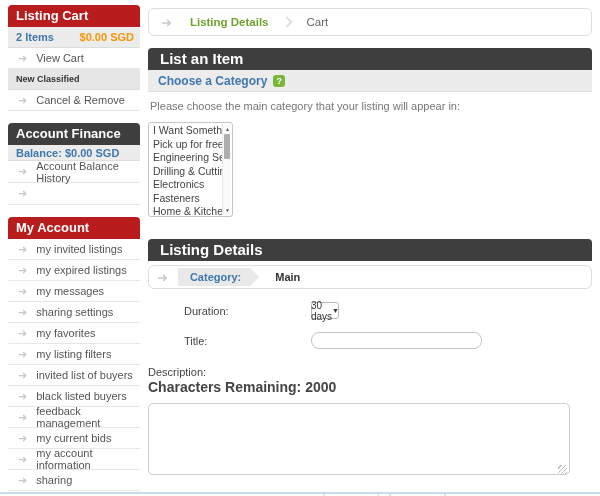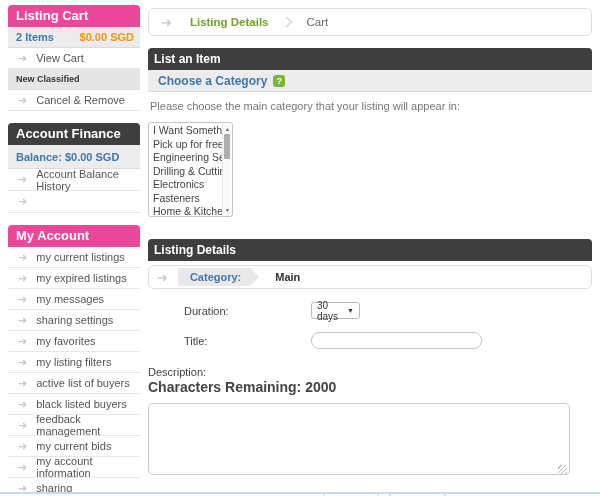--- a/index.html
+++ b/index.html
@@ -4,51 +4,51 @@
 <style>
   * { margin:0; padding:0; box-sizing:border-box; }
   html,body { width:600px; height:496px; overflow:hidden; background:#fff;
     font-family:"Liberation Sans", sans-serif; position:relative; }
 
   
   #sidebar { position:absolute; left:8px; top:5px; width:132px; }
   .side-section { margin-bottom:12px; background:#fff; }
   .side-header { height:22px; line-height:22px; padding-left:8px; color:#fff;
     font-weight:bold; font-size:13px; border-radius:4px 4px 0 0; }
-  .hdr-cyan { background:#ec4899; }
+  .hdr-cyan { background:#b91c1c; }
   .hdr-dark { background:#3e3e3e; }
   .cart-summary { height:21px; background:#ececec; border-bottom:1px solid #ddd;
     display:flex; align-items:center; justify-content:space-between; padding:0 6px 0 8px; }
   .cart-count { color:#4077ad; font-weight:bold; font-size:11px; }
   .cart-total { color:#f89406; font-weight:bold; font-size:11px; }
   .side-link { height:21px; display:flex; align-items:center;
     padding-left:10px; border-bottom:1px solid #e7e7e7; cursor:pointer; background:#fff; }
   .side-link .arrow { color:#c9c9c9; font-size:11px; margin-right:9px; line-height:1; }
   .side-link .lbl { font-size:11px; color:#555; }
   .progress-row { height:21px; background:#e6e6e6; border-bottom:1px solid #ddd;
     display:flex; align-items:center; padding-left:8px; }
   .progress-row .p1 { color:#4077ad; font-weight:bold; font-size:11px; margin-right:4px; }
   .progress-row .p2 { color:#333; font-weight:bold; font-size:9px; }
-  .balance-row { height:24px; background:#ececec; border-bottom:1px solid #ddd;
+  .balance-row { height:16px; background:#ececec; border-bottom:1px solid #ddd;
     display:flex; align-items:center; padding-left:8px; color:#4077ad;
     font-weight:bold; font-size:11px; }
   .acct-link { height:22px; }
 
   
   #main { position:absolute; left:148px; top:8px; width:444px; }
   .crumb-box { height:28px; border:1px solid #ddd; border-radius:6px; background:#fff;
     display:flex; align-items:center; padding:0 12px; margin-bottom:12px; }
   .crumb-box .arrow { color:#ccc; font-size:13px; margin-right:18px; line-height:1; }
   .crumb-active { color:#6fa32e; font-weight:bold; font-size:11.5px; }
   .chev { width:8px; height:8px; border-top:2px solid #e0e0e0; border-right:2px solid #e0e0e0;
     transform:rotate(45deg); margin:0 16px 0 14px; }
   .crumb-plain { color:#666; font-size:11.5px; }
 
   .black-bar { height:22px; line-height:22px; background:#3e3e3e; color:#fff;
-    font-weight:bold; font-size:12px; padding-left:6px; border-radius:4px 4px 0 0; }
+    font-weight:bold; font-size:15px; padding-left:12px; border-radius:4px 4px 0 0; }
   .gray-bar { height:22px; background:#ececec; display:flex; align-items:center;
     padding-left:10px; border-bottom:1px solid #ddd; }
   .cat-link { color:#4077ad; font-weight:bold; font-size:12px; cursor:pointer; }
   .help-icon { width:12px; height:12px; background:#7ab637; border-radius:3px; color:#fff;
     font-size:9px; font-weight:bold; text-align:center; line-height:12px; margin-left:6px;
     display:inline-block; }
   .instruction { margin:8px 0 0 2px; font-size:11px; color:#777; }
 
   .listbox { margin-top:10px; width:85px; height:95px; border:1px solid #c5c5c5;
     border-radius:3px; background:#fff; position:relative; overflow:hidden; }
@@ -71,21 +71,21 @@
     line-height:18px; padding:0 18px 0 12px;
     clip-path:polygon(0 0, calc(100% - 9px) 0, 100% 50%, calc(100% - 9px) 100%, 0 100%);
     cursor:pointer; }
   .step-main { color:#333; font-weight:bold; font-size:11px; margin-left:16px; }
 
   .form-row { display:flex; align-items:flex-start;margin-left:36px; }
   .form-label { width:127px; font-size:11px; color:#444; padding-top:3px; }
   .fake-select { border:1px solid #b9b9b9; border-radius:3px; background:#fff;
     display:flex; align-items:center; justify-content:space-between; font-size:10px;
     color:#333; padding:0 5px; cursor:pointer; }
-  .sel-duration { width:49px; height:17px; }
+  .sel-duration { width:28px; height:17px;justify-content:center; }
   .sel-currency { width:57px; height:17px; border-radius:5px; }
   .caret { font-size:7px; color:#333; }
   .text-input { border:1px solid #c5c5c5; border-radius:8px; background:#fff;
     font-size:11px; color:#333; outline:none; padding:0 7px;
     font-family:"Liberation Sans", sans-serif; }
   .title-input { width:171px; height:17px; }
   .desc-label2 { font-size:14px; font-weight:bold; color:#444; margin-top:1px; }
   .desc-area { margin-top:8px; width:422px; height:72px; border:1px solid #ccc;
     border-radius:5px; resize:none; outline:none; position:relative;
     font-family:"Liberation Sans", sans-serif; }
@@ -133,21 +133,21 @@
     </div>
     <div class="side-link acct-link">
       <span class="arrow">➜</span>
     </div>
   </div>
 
   <div class="side-section">
     <div class="side-header hdr-cyan">My Account</div>
     <div class="side-link">
       <span class="arrow">➜</span>
-      <span class="lbl">my current listings</span>
+      <span class="lbl">my invited listings</span>
     </div>
     <div class="side-link">
       <span class="arrow">➜</span>
       <span class="lbl">my expired listings</span>
     </div>
     <div class="side-link">
       <span class="arrow">➜</span>
       <span class="lbl">my messages</span>
     </div>
     <div class="side-link">
@@ -157,21 +157,21 @@
     <div class="side-link">
       <span class="arrow">➜</span>
       <span class="lbl">my favorites</span>
     </div>
     <div class="side-link">
       <span class="arrow">➜</span>
       <span class="lbl">my listing filters</span>
     </div>
     <div class="side-link">
       <span class="arrow">➜</span>
-      <span class="lbl">active list of buyers</span>
+      <span class="lbl">invited list of buyers</span>
     </div>
     <div class="side-link">
       <span class="arrow">➜</span>
       <span class="lbl">black listed buyers</span>
     </div>
     <div class="side-link">
       <span class="arrow">➜</span>
       <span class="lbl">feedback management</span>
     </div>
     <div class="side-link">

